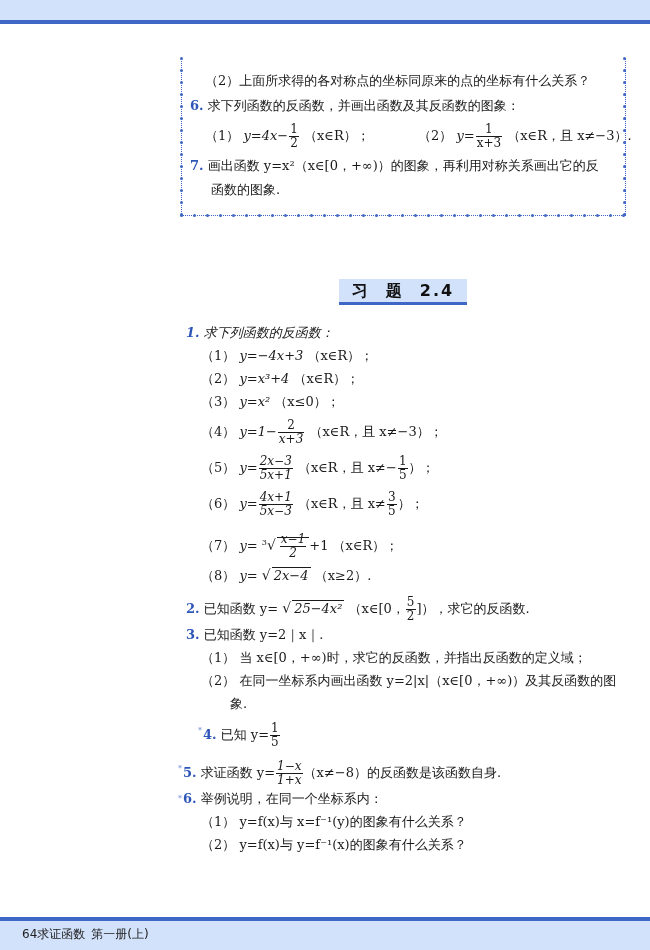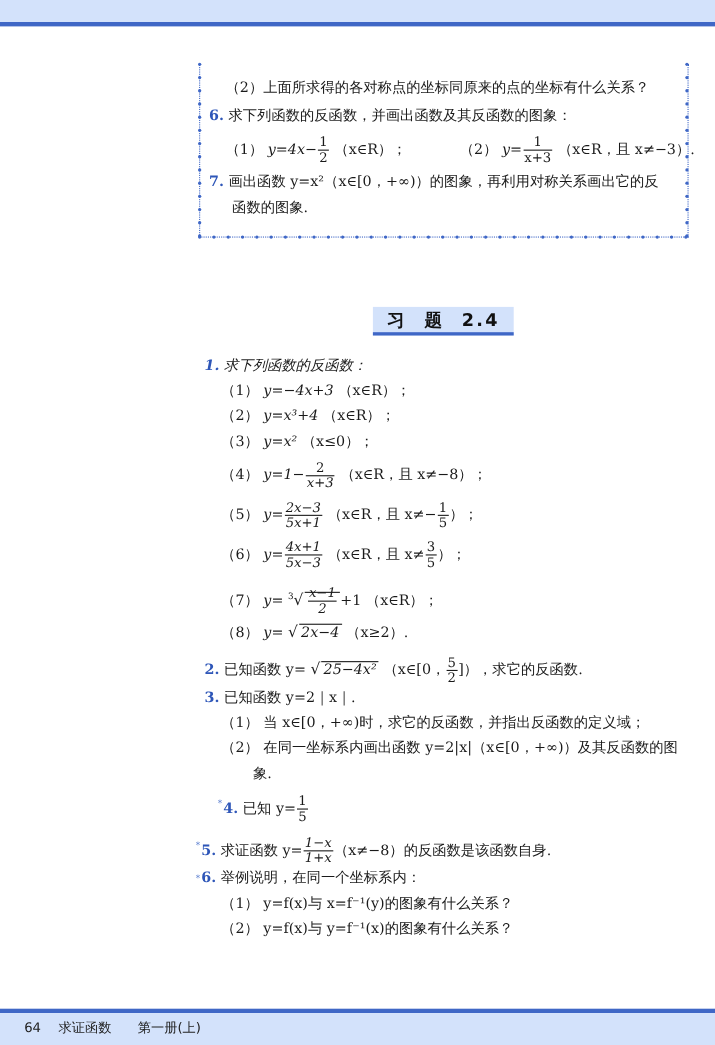--- a/index.html
+++ b/index.html
@@ -7,22 +7,22 @@
     width:650px; height:950px; position:relative; overflow:hidden;
     background:#ffffff;
     font-family: "DejaVu Serif", "Liberation Serif", serif;
     color:#1a1a1a;
   }
   .top-band { position:absolute; left:0; top:0; width:650px; height:20px; background:#d3e2fb; }
   .top-line { position:absolute; left:0; top:20px; width:650px; height:4px; background:#3f67c6; }
   .bottom-line { position:absolute; left:0; top:917px; width:650px; height:4px; background:#3f67c6; }
   .bottom-band { position:absolute; left:0; top:921px; width:650px; height:29px; background:#d3e2fb; }
   .footer-text { position:absolute; left:22px; top:926px; font-family:"DejaVu Sans","Liberation Sans",sans-serif; font-size:12px; color:#222; }
-  .footer-text .pg { margin-right:16px; }
-  .footer-text .sp { margin-left:24px; }
+  .footer-text .pg { margin-right:0; }
+  .footer-text .sp { margin-left:6px; }
 
   .exbox { position:absolute; left:181px; top:58px; width:443px; height:157px;
     border-left:1px dotted #3f67c6; border-right:1px dotted #3f67c6; border-bottom:1px dotted #3f67c6; }
   .dot { position:absolute; width:3px; height:3px; border-radius:50%; background:#3f67c6; }
 
   .line { position:absolute; font-size:13px; line-height:18px; white-space:nowrap; }
   .num { color:#2e56b8; font-weight:bold; font-family:"DejaVu Serif", serif; }
   .star { color:#5b7fd0; font-size:8px; vertical-align:top; margin-right:1px; }
   .m { font-style:italic; }
   .frac { display:inline-block; vertical-align:middle; text-align:center; font-size:12px; line-height:13px; margin:0 1px; }
@@ -151,21 +151,21 @@
   <span>（x∈R）；</span>
 </div>
 <div class="line" style="left:201px;top:393px;">
   <span>（3）</span>
   <span class="m">y=x²</span>
   <span>（x≤0）；</span>
 </div>
 <div class="line" style="left:201px;top:419px;">
   <span>（4）</span>
   <span class="m">y=1−</span><span class="frac"><span class="n">2</span><span class="d m">x+3</span></span>
-  <span>（x∈R，且 x≠−8）；</span>
+  <span>（x∈R，且 x≠−3）；</span>
 </div>
 <div class="line" style="left:201px;top:455px;">
   <span>（5）</span>
   <span class="m">y=</span><span class="frac m"><span class="n">2x−3</span><span class="d">5x+1</span></span>
   <span>（x∈R，且 x≠−</span><span class="frac"><span class="n">1</span><span class="d">5</span></span><span>）；</span>
 </div>
 <div class="line" style="left:201px;top:491px;">
   <span>（6）</span>
   <span class="m">y=</span><span class="frac m"><span class="n">4x+1</span><span class="d">5x−3</span></span>
   <span>（x∈R，且 x≠</span><span class="frac"><span class="n">3</span><span class="d">5</span></span><span>）；</span>

